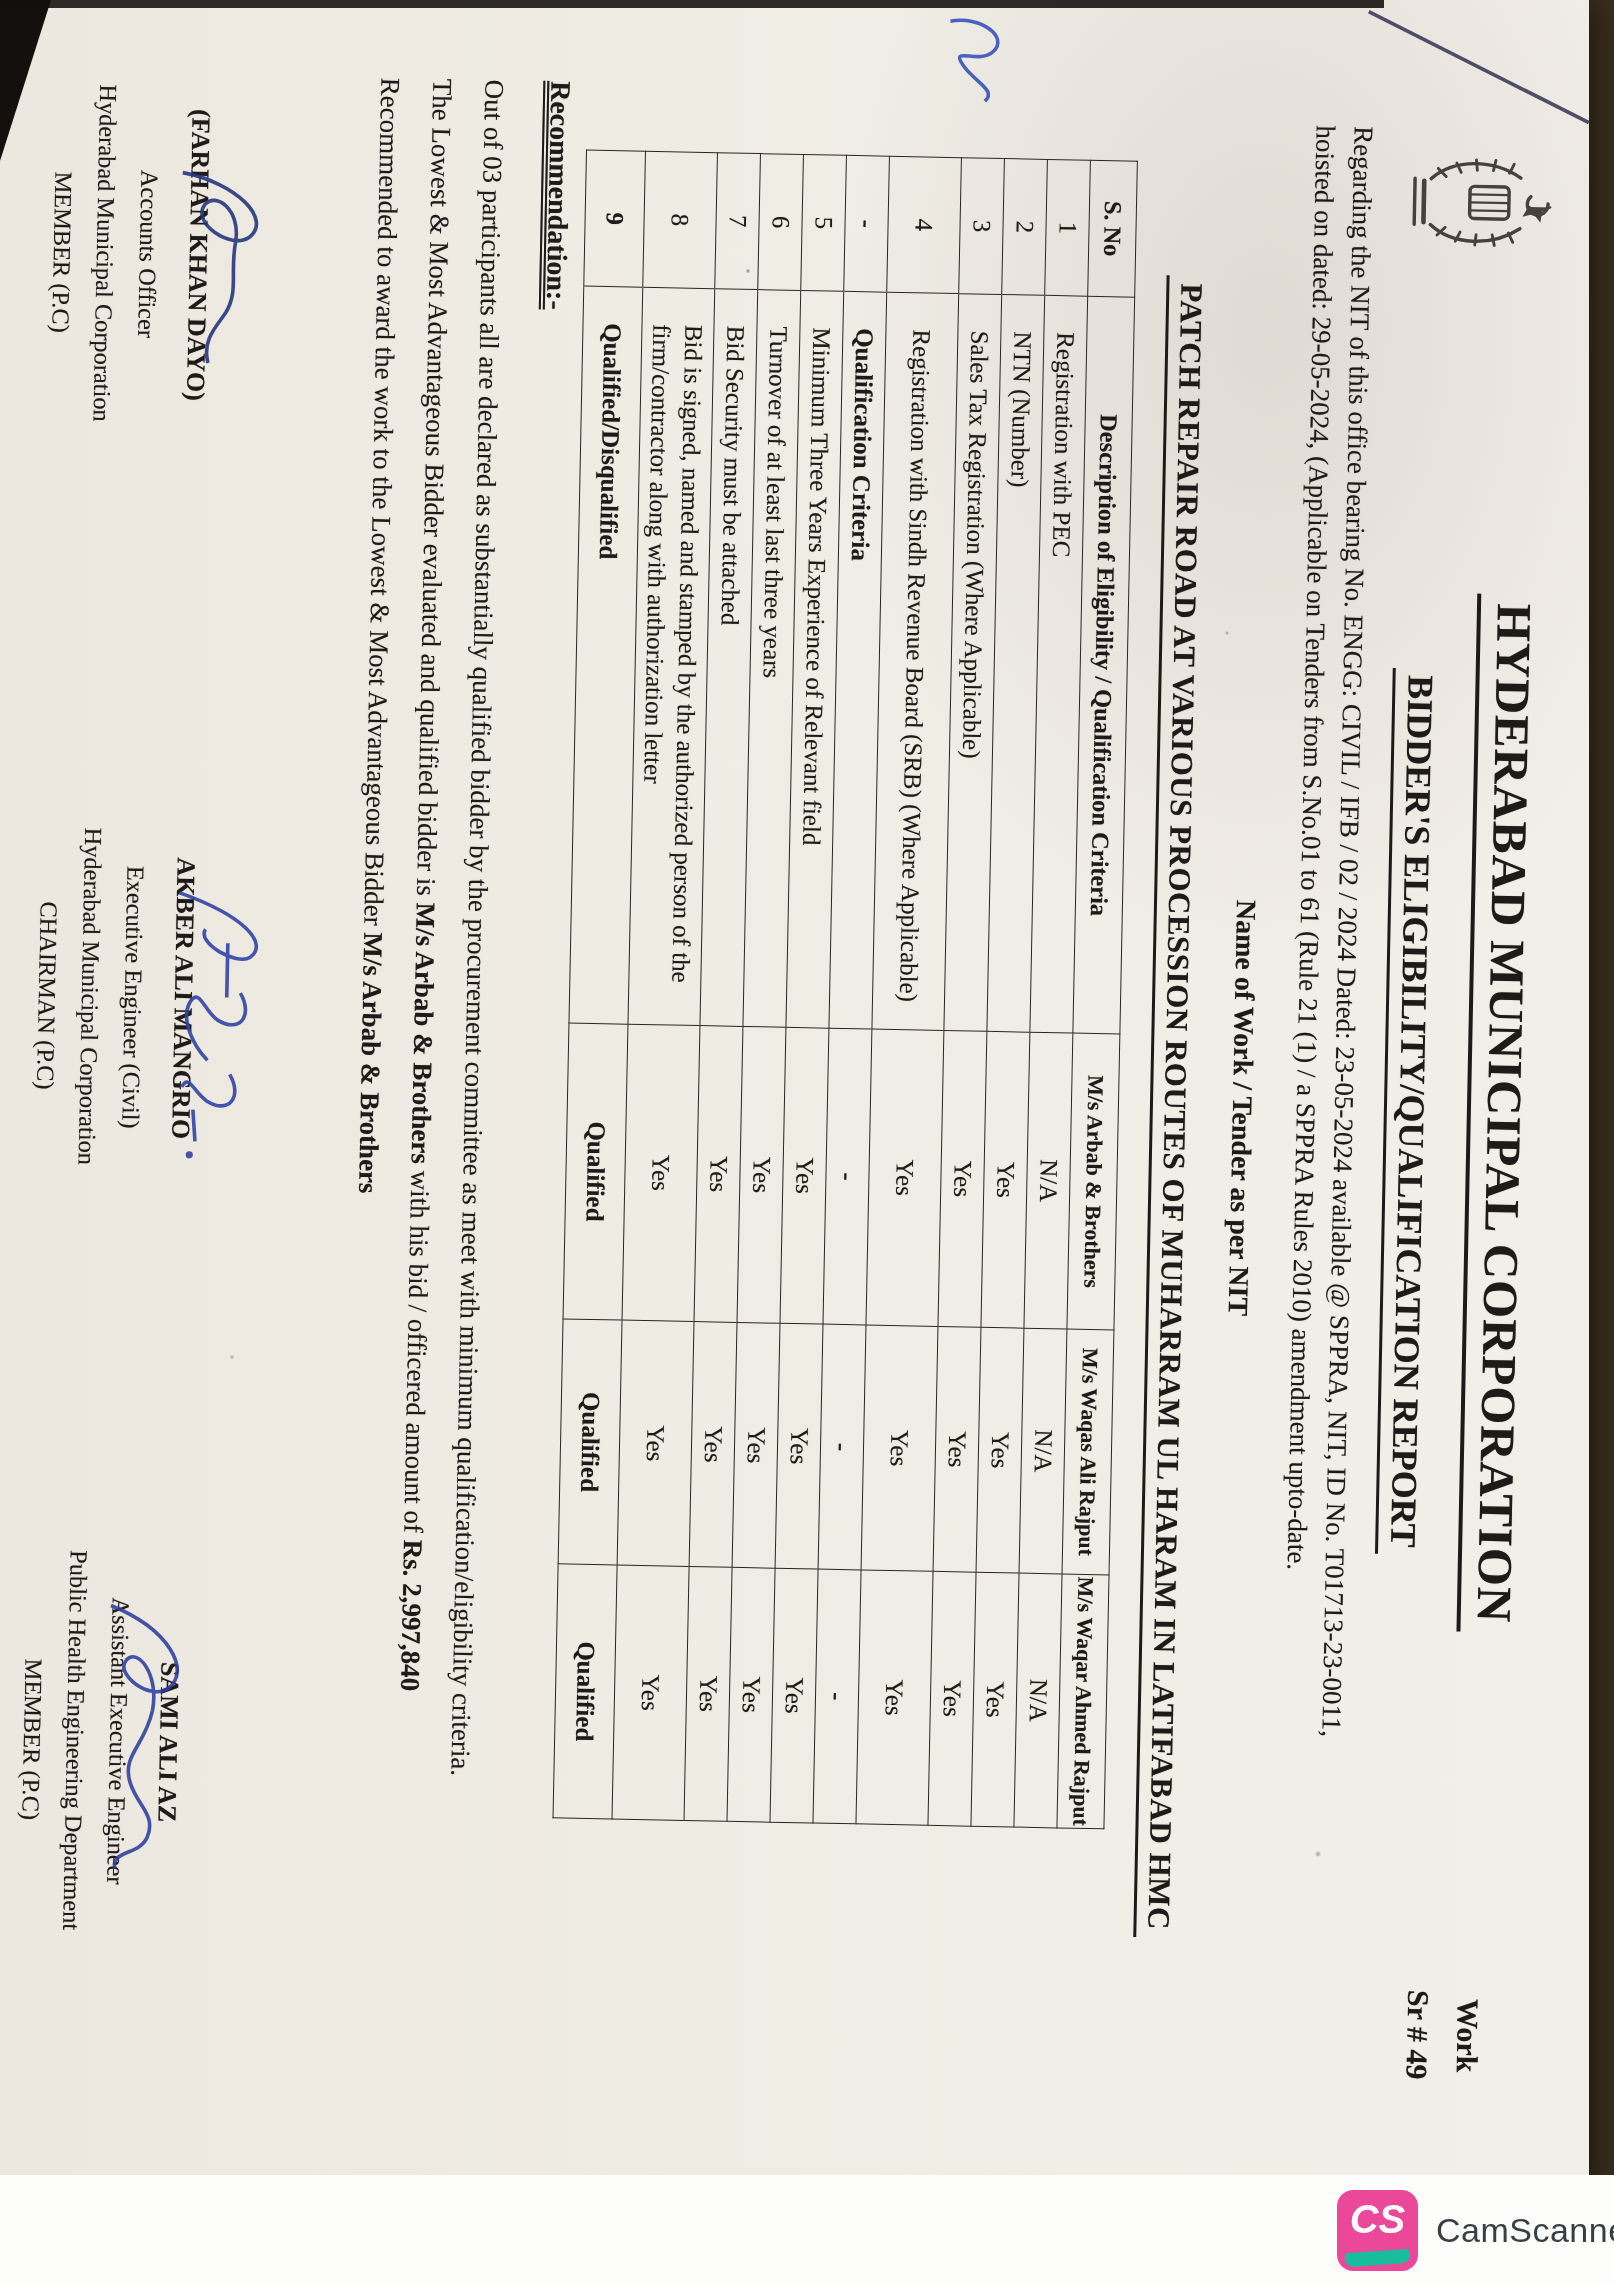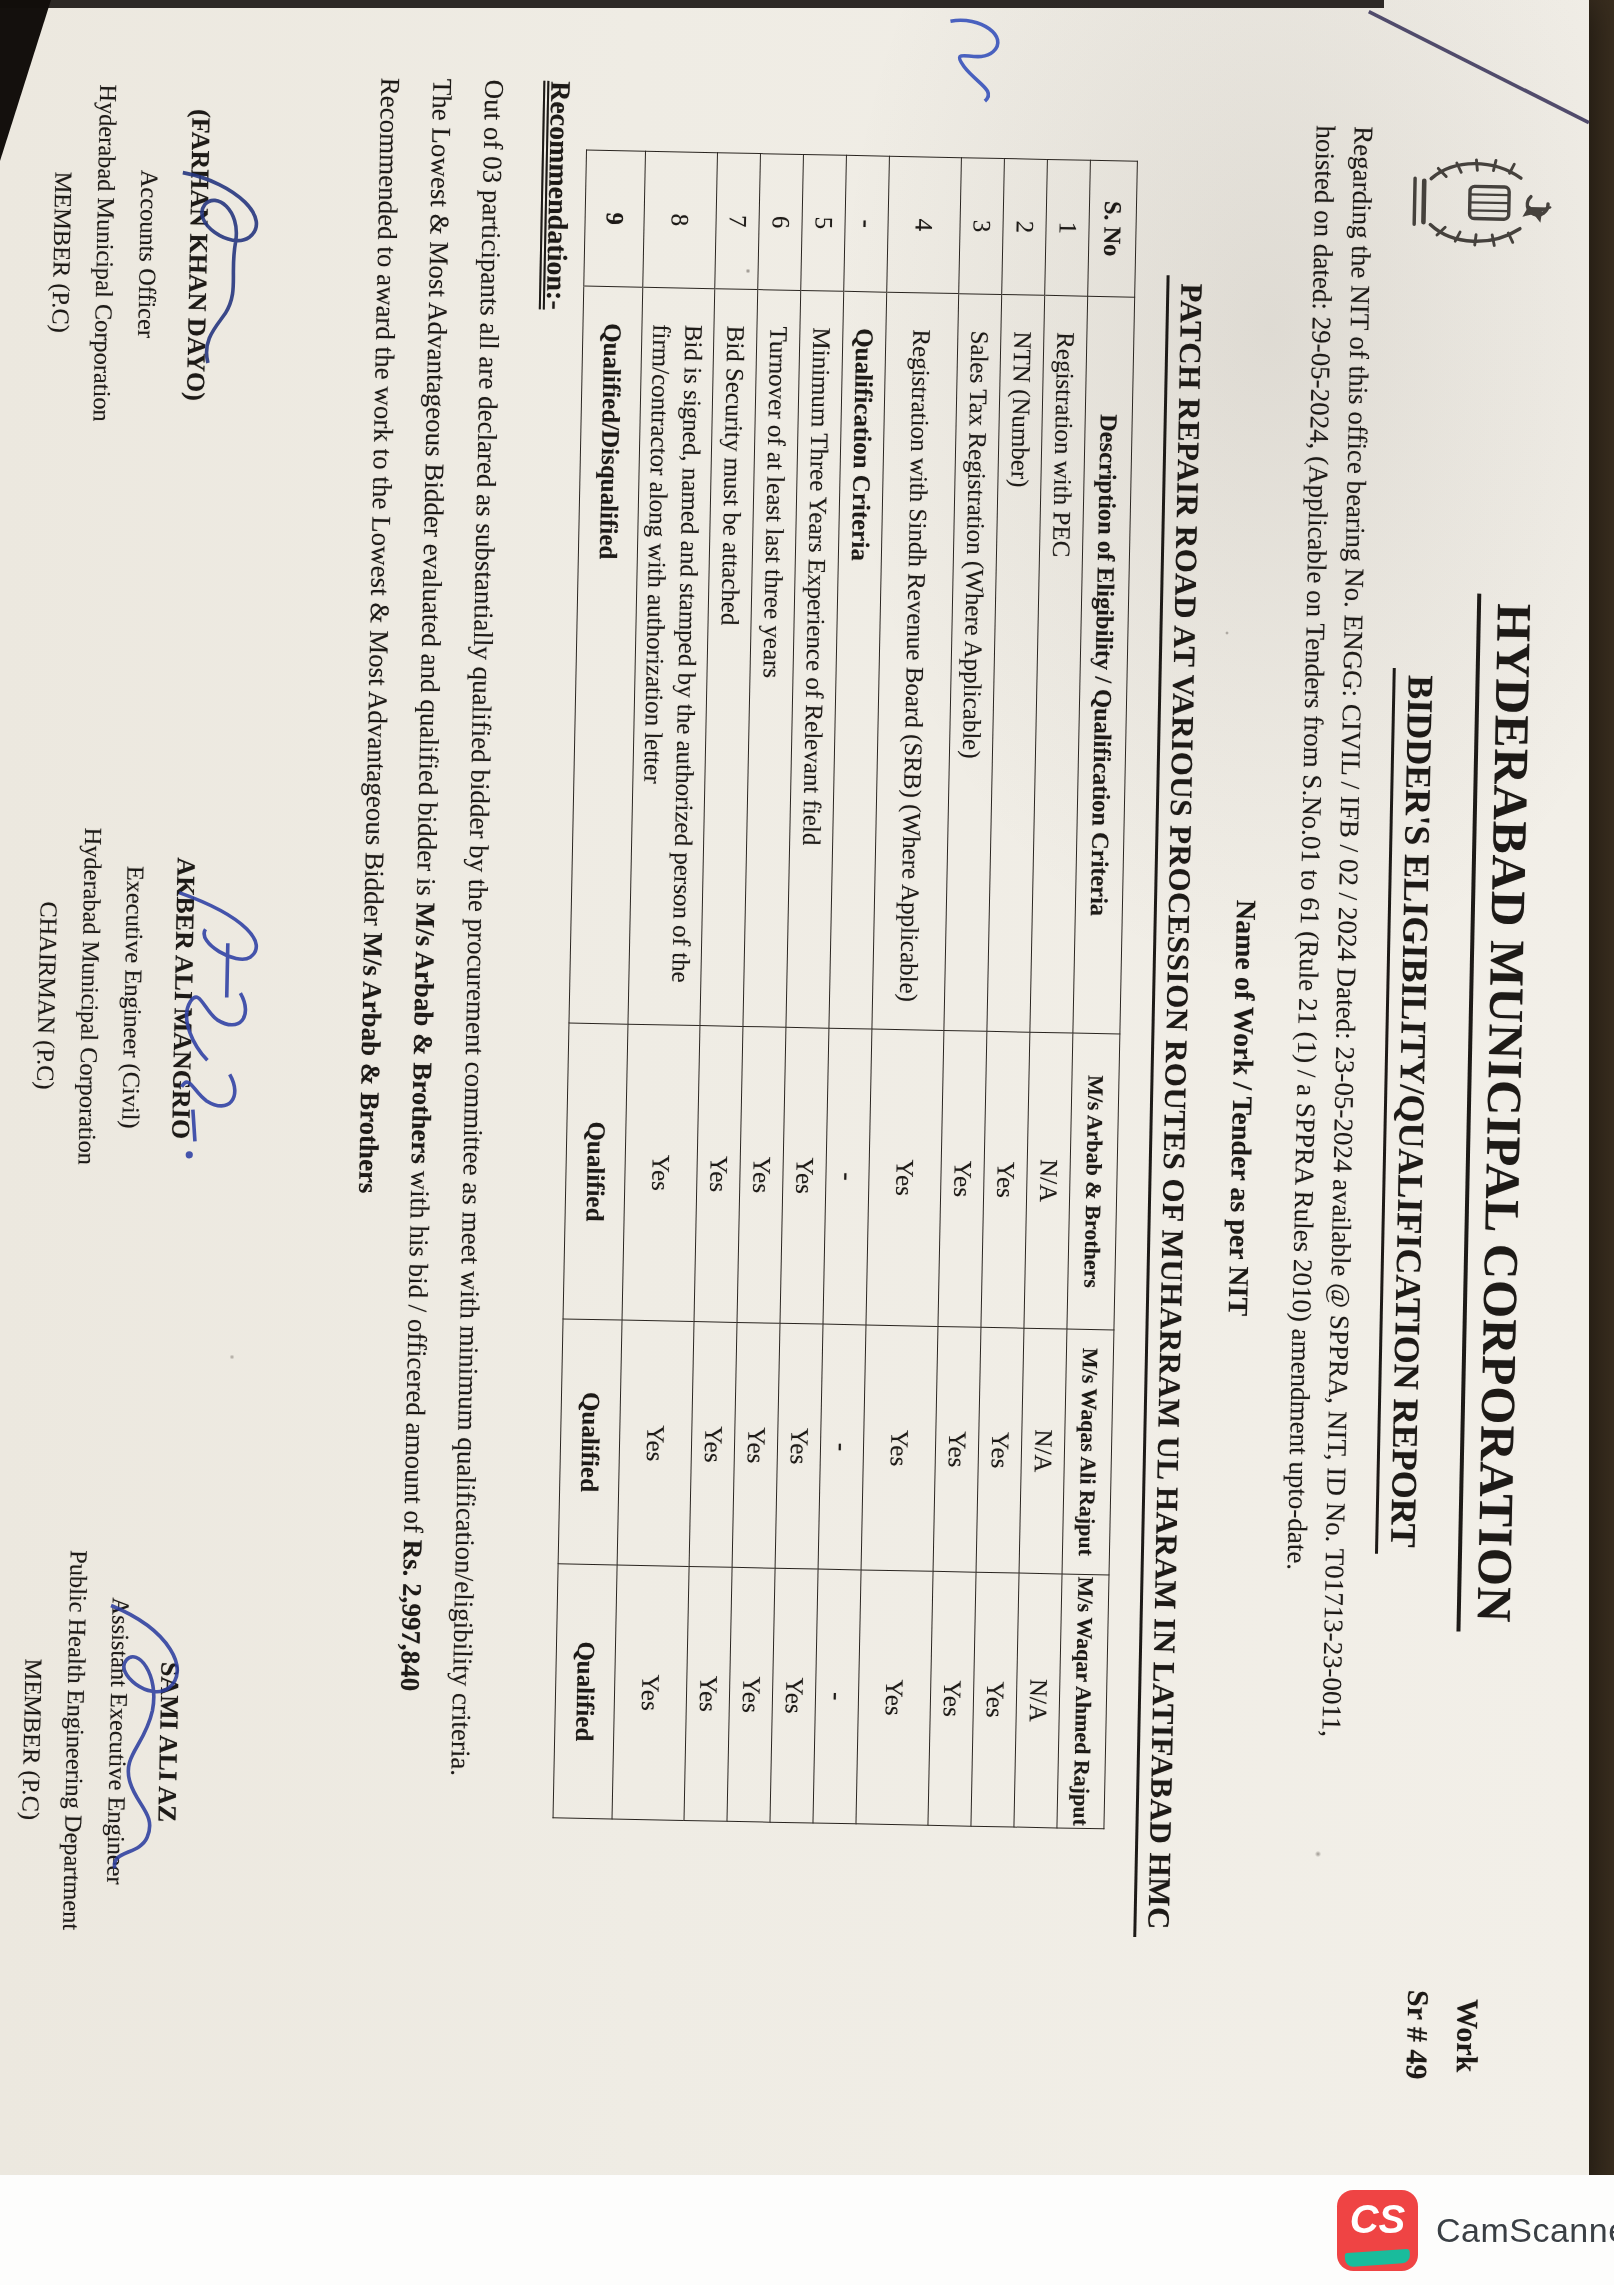--- a/index.html
+++ b/index.html
@@ -59,21 +59,21 @@
 
   svg.ink{position:absolute;overflow:visible;}
 
   
   .corner-tl{position:absolute;left:0;top:0;width:51px;height:161px;background:#14100d;
              clip-path:polygon(0 0,100% 0,0 100%);}
   .top-strip{position:absolute;left:0;top:0;width:1384px;height:8.1px;background:rgba(18,14,11,.88);}
   .cs-band{position:absolute;left:0;top:2175px;width:1615px;height:110px;background:#fdfdfc;
            display:flex;align-items:center;font-family:"Liberation Sans","DejaVu Sans",sans-serif;}
   .cs-icon{position:relative;margin-left:1337px;width:81px;height:81px;border-radius:16.3px;
-           background:#ef4444;flex:0 0 auto;}
+           background:#ec4899;flex:0 0 auto;}
   .cs-icon span{position:absolute;left:0;right:0;top:7.2px;text-align:center;
                 color:#fff;font-weight:bold;font-size:40px;font-style:italic;}
   .cs-icon::after{content:"";position:absolute;left:8.1px;right:8.1px;bottom:6.3px;height:13.6px;
                   background:#19bc9c;border-radius:2.7px 2.7px 8.1px 8.1px;transform:rotate(-4deg);}
   .cs-word{margin-left:18px;font-size:34px;color:#3a3f44;letter-spacing:0.5px;}
 </style>
 </head>
 <body>
 
 <div class="canvas">

